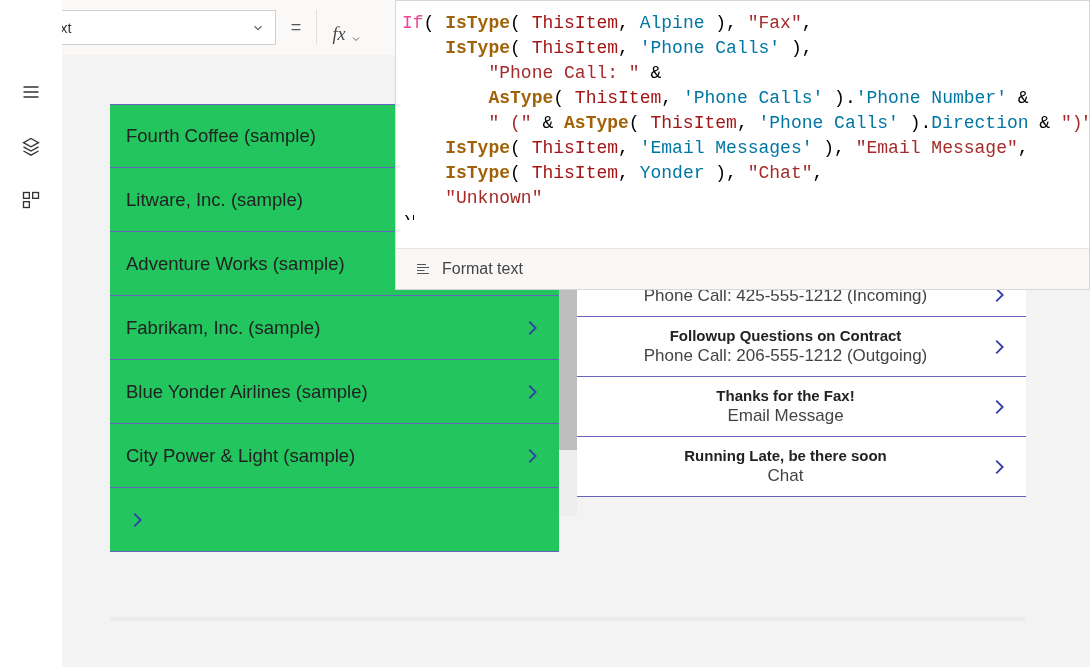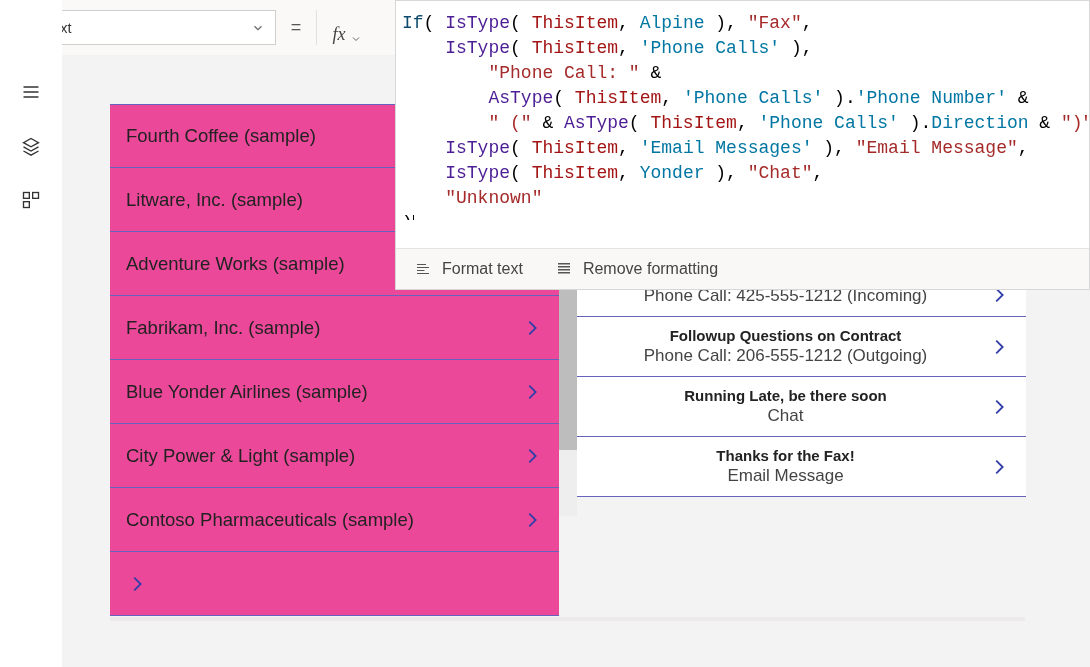--- a/index.html
+++ b/index.html
@@ -9,27 +9,27 @@
 .sidebar svg { width:20px; height:20px; }
 .canvas-bg { position:absolute; left:62px; top:55px; width:1028px; height:612px; background:#f3f3f3; }
 .top-bar { position:absolute; left:0; top:0; height:55px; width:1090px; background:#faf9f8; display:flex; align-items:center; }
 .prop-dd { margin-left:34px; width:242px; height:35px; background:#fff; border:1px solid #cfcfcf; display:flex; align-items:center; padding:0 10px; box-sizing:border-box; cursor:pointer; }
 .prop-dd span { flex:1; color:#333; font-size:14.5px; }
 .eq { width:40px; text-align:center; font-size:18px; color:#555; }
 .fx-box { width:60px; height:35px; border-left:1px solid #e1e1e1; display:flex; align-items:flex-end; justify-content:center; cursor:pointer; }
 .fx-box span { font-style:italic; font-family:"Times New Roman",serif; font-size:18px; color:#444; }
 .formula-panel { position:absolute; left:395px; top:0; width:695px; height:290px; background:#fff; border:1px solid #d7d7d7; box-sizing:border-box; z-index:20; display:flex; flex-direction:column; }
 .formula-code { flex:1; padding:10px 8px 4px 6px; font-family:Consolas,"Courier New",monospace; font-size:18px; line-height:25px; color:#000; white-space:pre; overflow:hidden; }
-.c-key{color:#0c4a6e;} .c-fn{color:#4c1d95;} .c-id{color:#a31515;} .c-ref{color:#0076a3;} .c-str{color:#a52a2a;}
+.c-key{color:#ec4899;} .c-fn{color:#a16207;font-weight:bold;} .c-id{color:#a31515;} .c-ref{color:#0076a3;} .c-str{color:#a52a2a;}
 .cursor { border-left:1px solid #000; animation:blink 1s steps(1) infinite; display:inline-block; height:18px; vertical-align:text-bottom; }
 @keyframes blink { 50% { border-color:transparent; } }
 .formula-toolbar { height:40px; border-top:1px solid #e4e4e4; background:#f9f8f7; display:flex; align-items:center; padding:0 18px; gap:32px; color:#444; font-size:16px;margin-top:28px; }
 .tb-btn { display:flex; align-items:center; gap:10px; cursor:pointer; }
 .tb-btn svg { width:18px; height:18px; }
-.gallery-left { position:absolute; left:110px; top:104px; width:449px; background:#ec4899; }
+.gallery-left { position:absolute; left:110px; top:104px; width:449px; background:#22c55e; }
 .gallery-row { height:64px; border-bottom:1px solid #6563bb; display:flex; align-items:center; padding:0 16px; box-sizing:border-box; cursor:pointer; }
 .gallery-row.first { border-top:1px solid #6563bb; }
 .gallery-row .label { flex:1; font-size:18.5px; color:#222; font-weight:500; }
 .gallery-row svg { width:22px; height:22px; stroke:#323ea8; stroke-width:2; fill:none; }
 .gallery-right { position:absolute; left:577px; top:284px; width:449px; background:#fff; }
 .act-row { border-bottom:1px solid #6563bb; padding:10px 16px 10px 6px; display:flex; align-items:center; box-sizing:border-box; cursor:pointer;text-align:center; }
 .act-text { flex:1; }
 .act-title { font-size:15px; font-weight:600; color:#222; }
 .act-sub { font-size:17px; color:#444; margin-top:2px; }
 .act-row svg { width:22px; height:22px; stroke:#323ea8; stroke-width:2; fill:none; }
@@ -101,26 +101,20 @@
         <path d="M9 5l7 7-7 7"></path>
       </svg>
   </div>
   <div class="gallery-row">
     <span class="label">City Power &amp; Light (sample)</span>
     <svg viewBox="0 0 24 24">
         <path d="M9 5l7 7-7 7"></path>
       </svg>
   </div>
   <div class="gallery-row">
-    <span class="label">Contoso Pharmaceuticals (sample)</span>
-    <svg viewBox="0 0 24 24">
-        <path d="M9 5l7 7-7 7"></path>
-      </svg>
-  </div>
-  <div class="gallery-row">
     <svg viewBox="0 0 24 24">
         <path d="M9 5l7 7-7 7"></path>
       </svg>
   </div>
 </div>
 
 <div class="scroll-track">
   <div class="scroll-thumb"></div>
 </div>
 
@@ -135,33 +129,33 @@
   </div>
   <div class="act-row">
     <div class="act-text">
       <div class="act-title">Followup Questions on Contract</div>
       <div class="act-sub">Phone Call: 206-555-1212 (Outgoing)</div>
     </div>
     <svg viewBox="0 0 24 24">
         <path d="M9 5l7 7-7 7"></path>
       </svg>
   </div>
-  <div class="act-row" style="border-bottom:1px solid #6563bb;">
+  <div class="act-row">
     <div class="act-text">
-      <div class="act-title">Running Late, be there soon</div>
-      <div class="act-sub">Chat</div>
+      <div class="act-title">Thanks for the Fax!</div>
+      <div class="act-sub">Email Message</div>
     </div>
     <svg viewBox="0 0 24 24">
         <path d="M9 5l7 7-7 7"></path>
       </svg>
   </div>
-  <div class="act-row">
+  <div class="act-row" style="border-bottom:1px solid #6563bb;">
     <div class="act-text">
-      <div class="act-title">Thanks for the Fax!</div>
-      <div class="act-sub">Email Message</div>
+      <div class="act-title">Running Late, be there soon</div>
+      <div class="act-sub">Chat</div>
     </div>
     <svg viewBox="0 0 24 24">
         <path d="M9 5l7 7-7 7"></path>
       </svg>
   </div>
 </div>
 
 <div class="bottom-line"></div>
 
 <div class="formula-panel">
@@ -174,20 +168,14 @@
     <span class="c-fn">IsType</span><span>( </span><span class="c-id">ThisItem</span><span>, </span><span class="c-ref">Yonder</span><span> ), </span><span class="c-str">"Chat"</span><span>,</span>
     <span class="c-str">"Unknown"</span>
 <span>)</span><span class="cursor"></span></div>
   <div class="formula-toolbar">
     <div class="tb-btn">
       <svg viewBox="0 0 24 24">
           <path d="M4 6h12M4 10h16M4 14h10M4 18h16" stroke="#555" stroke-width="1.6"></path>
         </svg>
       <span>Format text</span>
     </div>
-    <div class="tb-btn">
-      <svg viewBox="0 0 24 24">
-          <path d="M4 5h16M4 9h16M4 13h16M4 17h16" stroke="#555" stroke-width="1.8"></path>
-        </svg>
-      <span>Remove formatting</span>
-    </div>
   </div>
 </div>
 
 </body></html>

